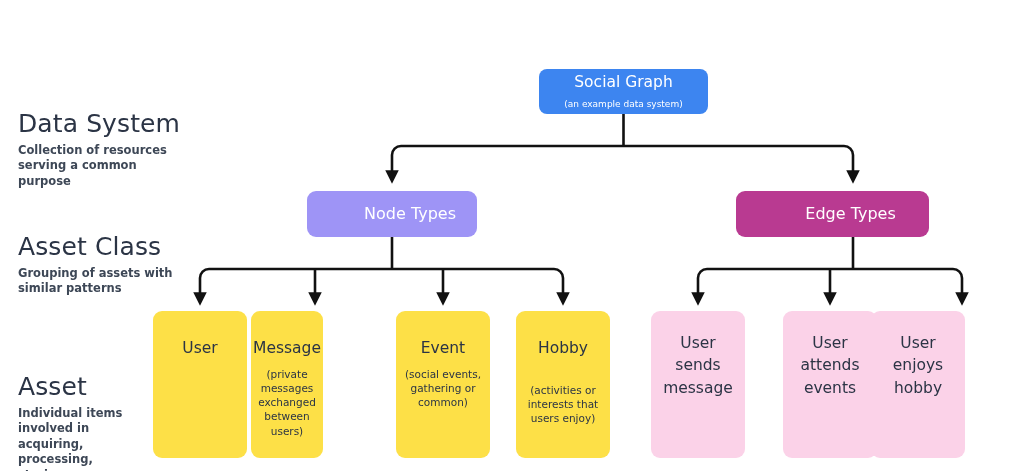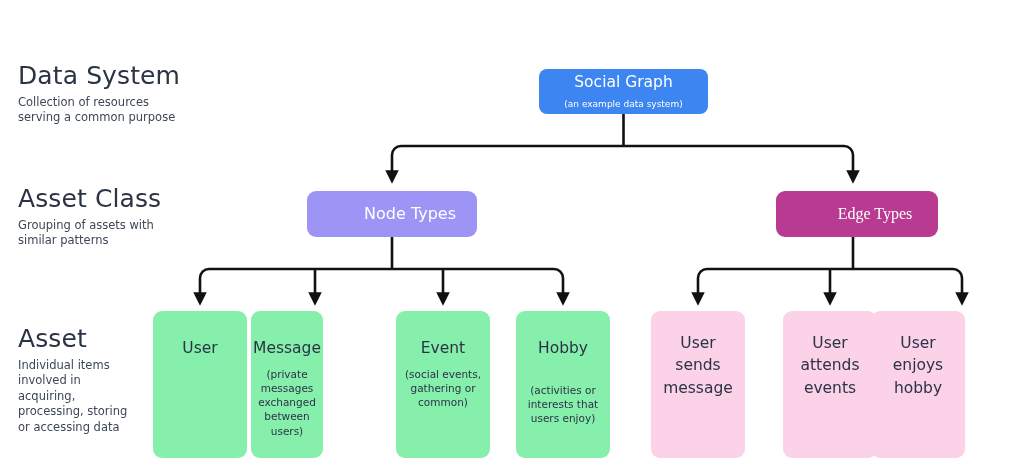--- a/index.html
+++ b/index.html
@@ -24,24 +24,25 @@
     left: 18px;
     width: 180px;
   }
   .tier-title {
     font-size: 25px;
     font-weight: 400;
     color: #2b3445;
     letter-spacing: 0.1px;
     line-height: 1.1;
     white-space: nowrap;
+    margin-top: 48px;
   }
   .tier-desc {
     font-size: 11.5px;
-    font-weight: 400;
+    font-weight: 700;
     color: #3d4756;
     line-height: 1.35;
     margin-top: 5px;
     width: 160px;
   }
   #tier-system { top: 62px; }
   #tier-class  { top: 185px; }
   #tier-asset  { top: 325px; }
   #tier-asset .tier-desc { width: 112px; }
 
@@ -80,23 +81,22 @@
     border-radius: 9px;
   }
   .class-node .node-title {
     font-size: 16px; color: #ffffff; font-weight: 400; margin-left: 36px;
   }
   #node-node-types {
     left: 307px; width: 170px;
     background: #9e94f6;
   }
   #node-edge-types {
-    left: 776px; width: 162px;
+    left: 736px; width: 193px;
     background: #b93a91;
-    font-family: Liberation Serif, serif;
   }
 
   
   .asset-node {
     top: 311px;
     height: 147px;
     width: 94px;
     border-radius: 9px;
     padding: 0 5px;
     justify-content: flex-start;
@@ -105,21 +105,21 @@
     font-size: 15.5px; color: #2b3445; font-weight: 400;
     margin-top: 29px;
   }
   .asset-node .node-sub {
     font-size: 10.5px; color: #2b3445; margin-top: 9px;
     line-height: 1.35;
   }
   .asset-node.node-only .node-title {
     margin-top: 21px; line-height: 1.45;
   }
-  .asset-lavender { background: #86efac; }
+  .asset-lavender { background: #fde047; }
   .asset-pink     { background: #fbd2e8; }
 
   #node-user     { left: 153px; }
   #node-message  { left: 251px; width: 72px; }
   #node-event    { left: 396px; }
   #node-hobby    { left: 516px; gap: 16px; }
   #node-sends    { left: 651px; }
   #node-attends  { left: 783px; }
   #node-enjoys   { left: 871px; }
 

